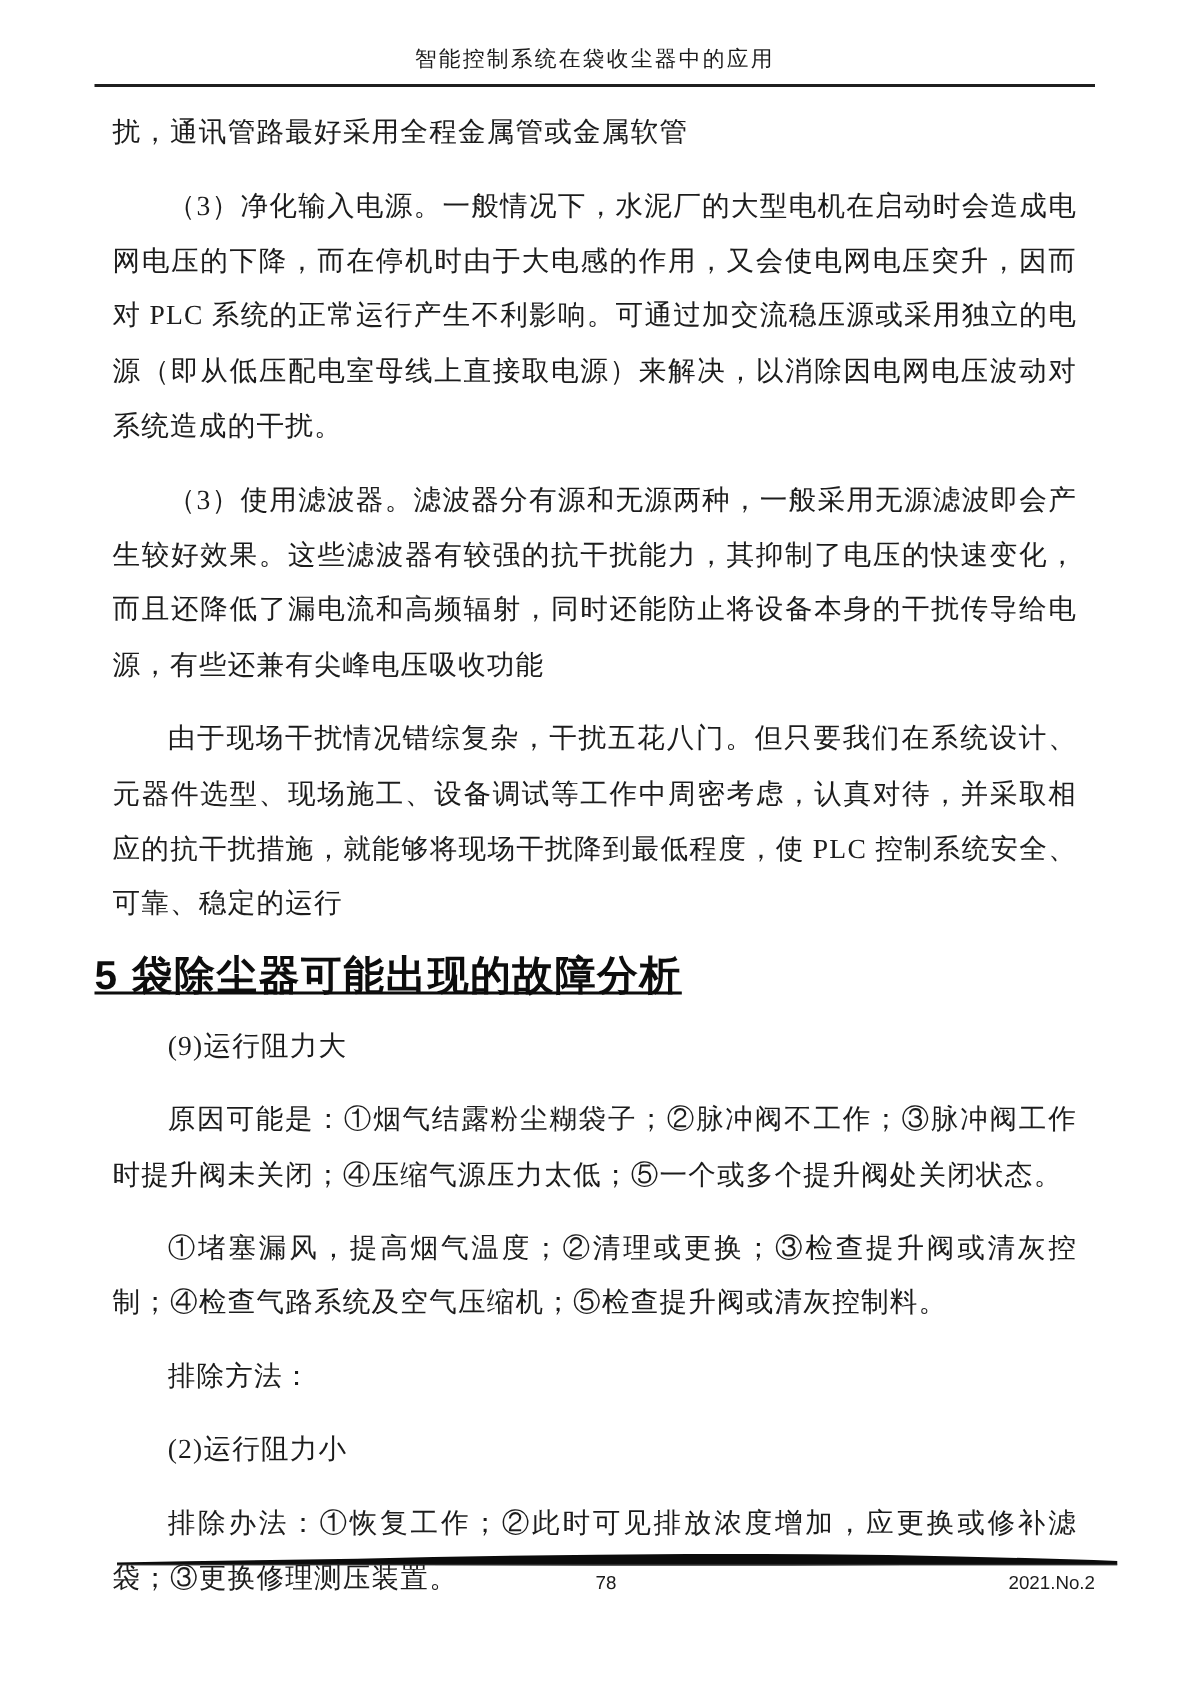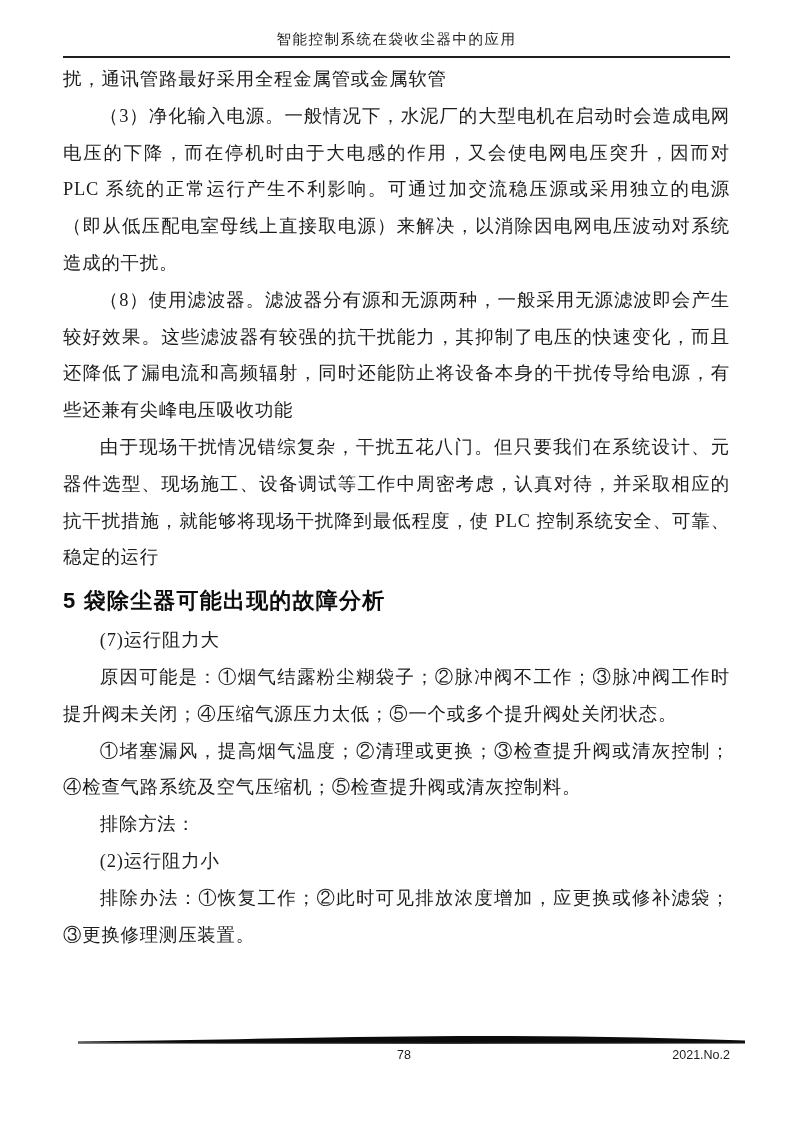--- a/index.html
+++ b/index.html
@@ -22,30 +22,31 @@
     letter-spacing: 1.5px;
     border-bottom: 2px solid #1f1f1f;
   }
   .article {
     margin-top: 3px;
     font-size: 18.4px;
     line-height: 36.8px;
     text-align: justify;
     letter-spacing: 0.8px;
   }
-  .article p { margin: 0; }
+  .article p { margin: 12px; }
   .article p.indent { text-indent: 2em; }
   .section-heading {
     font-family: "Liberation Sans", "DejaVu Sans", sans-serif;
-    font-size: 22px;
+    font-size: 27px;
     font-weight: bold;
     letter-spacing: 1.2px;
     margin: 8px 0 4px 0;
     line-height: 34px;
     color: #0d0d0d;
+    text-decoration: underline;
   }
   .footer {
     position: absolute;
     left: 78px;
     right: 63px;
     top: 1034px;
   }
   .footer-bar svg { display: block; }
   .footer-texts {
     position: relative;
@@ -61,26 +62,26 @@
 </head>
 <body>
 
 <div class="page">
 
   <div class="running-head">智能控制系统在袋收尘器中的应用</div>
 
   <div class="article">
     <p>扰，通讯管路最好采用全程金属管或金属软管</p>
     <p class="indent">（3）净化输入电源。一般情况下，水泥厂的大型电机在启动时会造成电网电压的下降，而在停机时由于大电感的作用，又会使电网电压突升，因而对 PLC 系统的正常运行产生不利影响。可通过加交流稳压源或采用独立的电源（即从低压配电室母线上直接取电源）来解决，以消除因电网电压波动对系统造成的干扰。</p>
-    <p class="indent">（8）使用滤波器。滤波器分有源和无源两种，一般采用无源滤波即会产生较好效果。这些滤波器有较强的抗干扰能力，其抑制了电压的快速变化，而且还降低了漏电流和高频辐射，同时还能防止将设备本身的干扰传导给电源，有些还兼有尖峰电压吸收功能</p>
+    <p class="indent">（3）使用滤波器。滤波器分有源和无源两种，一般采用无源滤波即会产生较好效果。这些滤波器有较强的抗干扰能力，其抑制了电压的快速变化，而且还降低了漏电流和高频辐射，同时还能防止将设备本身的干扰传导给电源，有些还兼有尖峰电压吸收功能</p>
     <p class="indent">由于现场干扰情况错综复杂，干扰五花八门。但只要我们在系统设计、元器件选型、现场施工、设备调试等工作中周密考虑，认真对待，并采取相应的抗干扰措施，就能够将现场干扰降到最低程度，使 PLC 控制系统安全、可靠、稳定的运行</p>
 
     <div class="section-heading">5 袋除尘器可能出现的故障分析</div>
 
-    <p class="indent">(7)运行阻力大</p>
+    <p class="indent">(9)运行阻力大</p>
     <p class="indent">原因可能是：①烟气结露粉尘糊袋子；②脉冲阀不工作；③脉冲阀工作时提升阀未关闭；④压缩气源压力太低；⑤一个或多个提升阀处关闭状态。</p>
     <p class="indent">①堵塞漏风，提高烟气温度；②清理或更换；③检查提升阀或清灰控制；④检查气路系统及空气压缩机；⑤检查提升阀或清灰控制料。</p>
     <p class="indent">排除方法：</p>
     <p class="indent">(2)运行阻力小</p>
     <p class="indent">排除办法：①恢复工作；②此时可见排放浓度增加，应更换或修补滤袋；③更换修理测压装置。</p>
   </div>
 
   <div class="footer">
     <div class="footer-bar">
       <svg width="667" height="11" viewBox="0 0 667 11" xmlns="http://www.w3.org/2000/svg">

